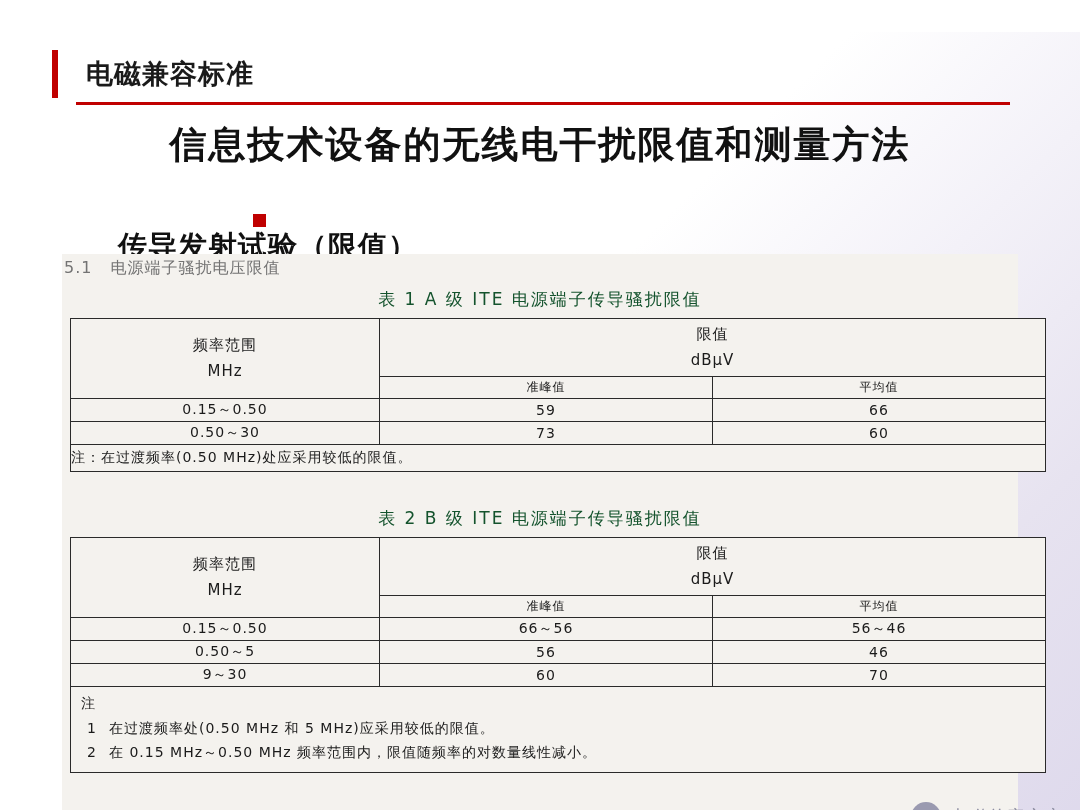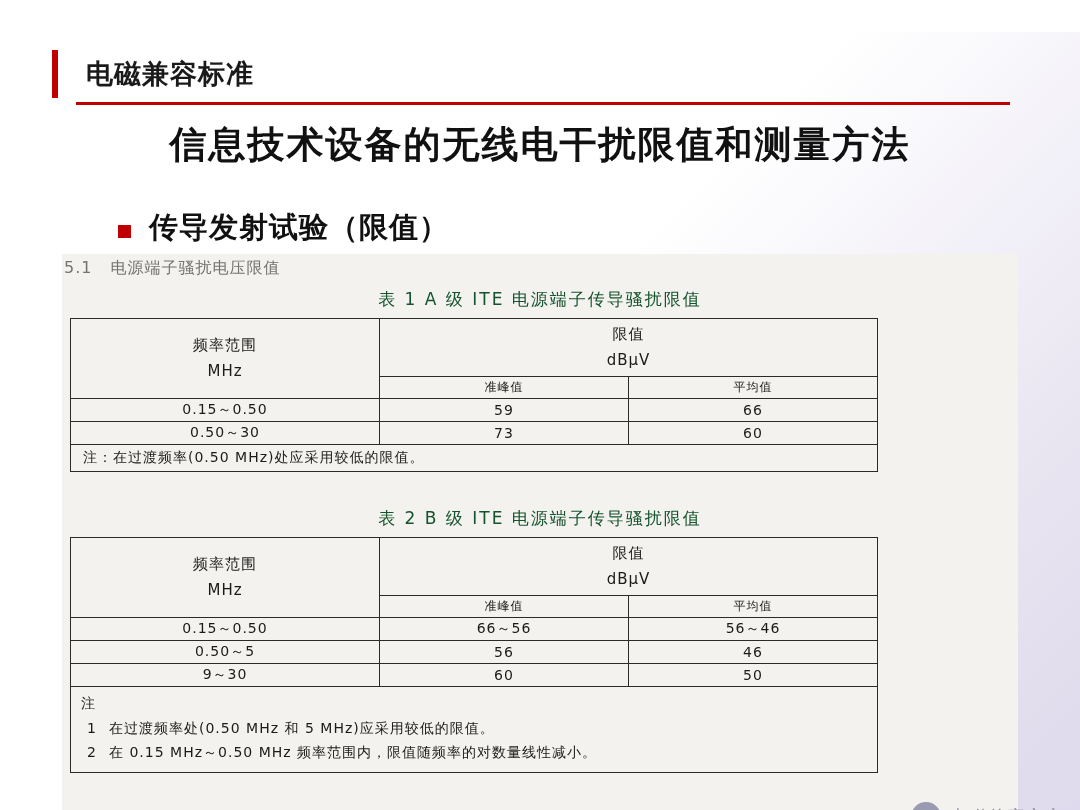--- a/index.html
+++ b/index.html
@@ -59,20 +59,21 @@
     color: #111111;
     letter-spacing: 2px;
     font-family: "DejaVu Serif", "Liberation Serif", serif;
   }
   .bullet-row {
     position: absolute;
     left: 118px;
     top: 176px;
     display: flex;
     align-items: center;
+    flex-direction: column;
   }
   .bullet-square {
     width: 13px;
     height: 13px;
     background: #c00000;
     margin-right: 18px;
     margin-top: 6px;
     flex: 0 0 auto;
   }
   .bullet-text {
@@ -115,21 +116,21 @@
     position: absolute;
     left: 0; top: 34px; width: 956px;
   }
   .cap2 {
     position: absolute;
     left: 0; top: 253px; width: 956px;
   }
   table.limits {
     position: absolute;
     border-collapse: collapse;
-    width: 808px;
+    width: 976px;
     left: 8px;
     background: #f4f2ee;
     font-size: 14px;
   }
   table.limits td {
     border: 1px solid #2a2a2a;
     text-align: center;
     padding: 2px 4px;
     color: #1b1b1b;
     letter-spacing: 1px;
@@ -144,21 +145,21 @@
   .cell-limit-head {
     font-size: 15px;
     line-height: 1.75;
   }
   .cell-sub {
     font-size: 12px;
   }
   .cell-note {
     text-align: left !important;
     font-size: 14px;
-    padding: 4px 12px !important;
+    padding: 4px 0 !important;
     letter-spacing: 1px;
   }
   .note-block {
     text-align: left !important;
     padding: 5px 10px 7px 10px !important;
     line-height: 1.7;
     font-size: 14px;
   }
   .note-block .note-title {
     display: block;
@@ -287,21 +288,21 @@
           <td>56～46</td>
         </tr>
         <tr>
           <td>0.50～5</td>
           <td>56</td>
           <td>46</td>
         </tr>
         <tr>
           <td>9～30</td>
           <td>60</td>
-          <td>50</td>
+          <td>70</td>
         </tr>
         <tr>
           <td class="note-block" colspan="3">
             <span class="note-title">注</span>
             <span class="note-item">
               <span class="idx">1</span><span>在过渡频率处(0.50 MHz 和 5 MHz)应采用较低的限值。</span>
             </span>
             <span class="note-item">
               <span class="idx">2</span><span>在 0.15 MHz～0.50 MHz 频率范围内，限值随频率的对数量线性减小。</span>
             </span>

